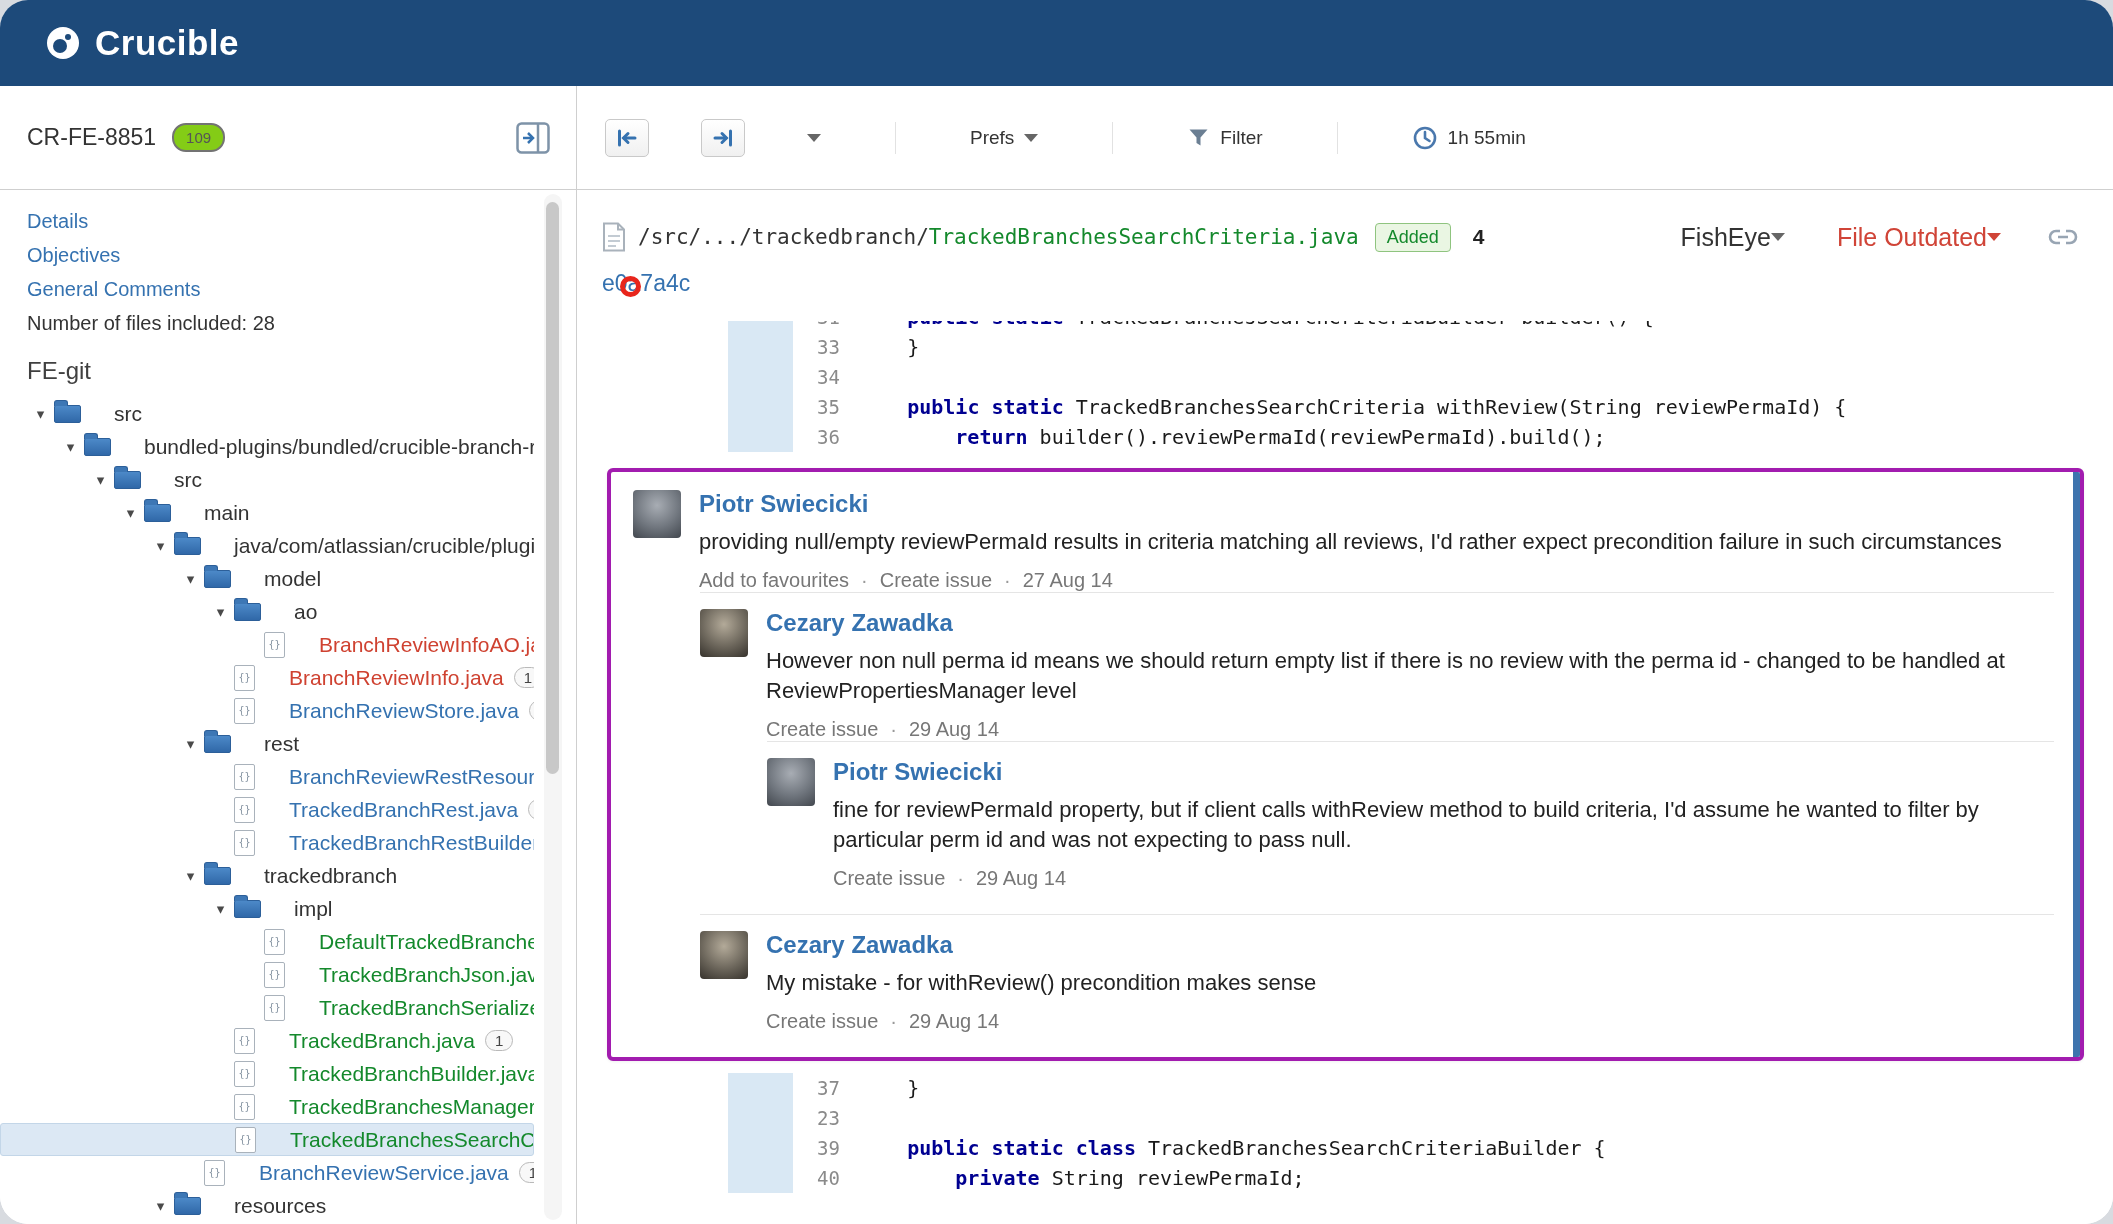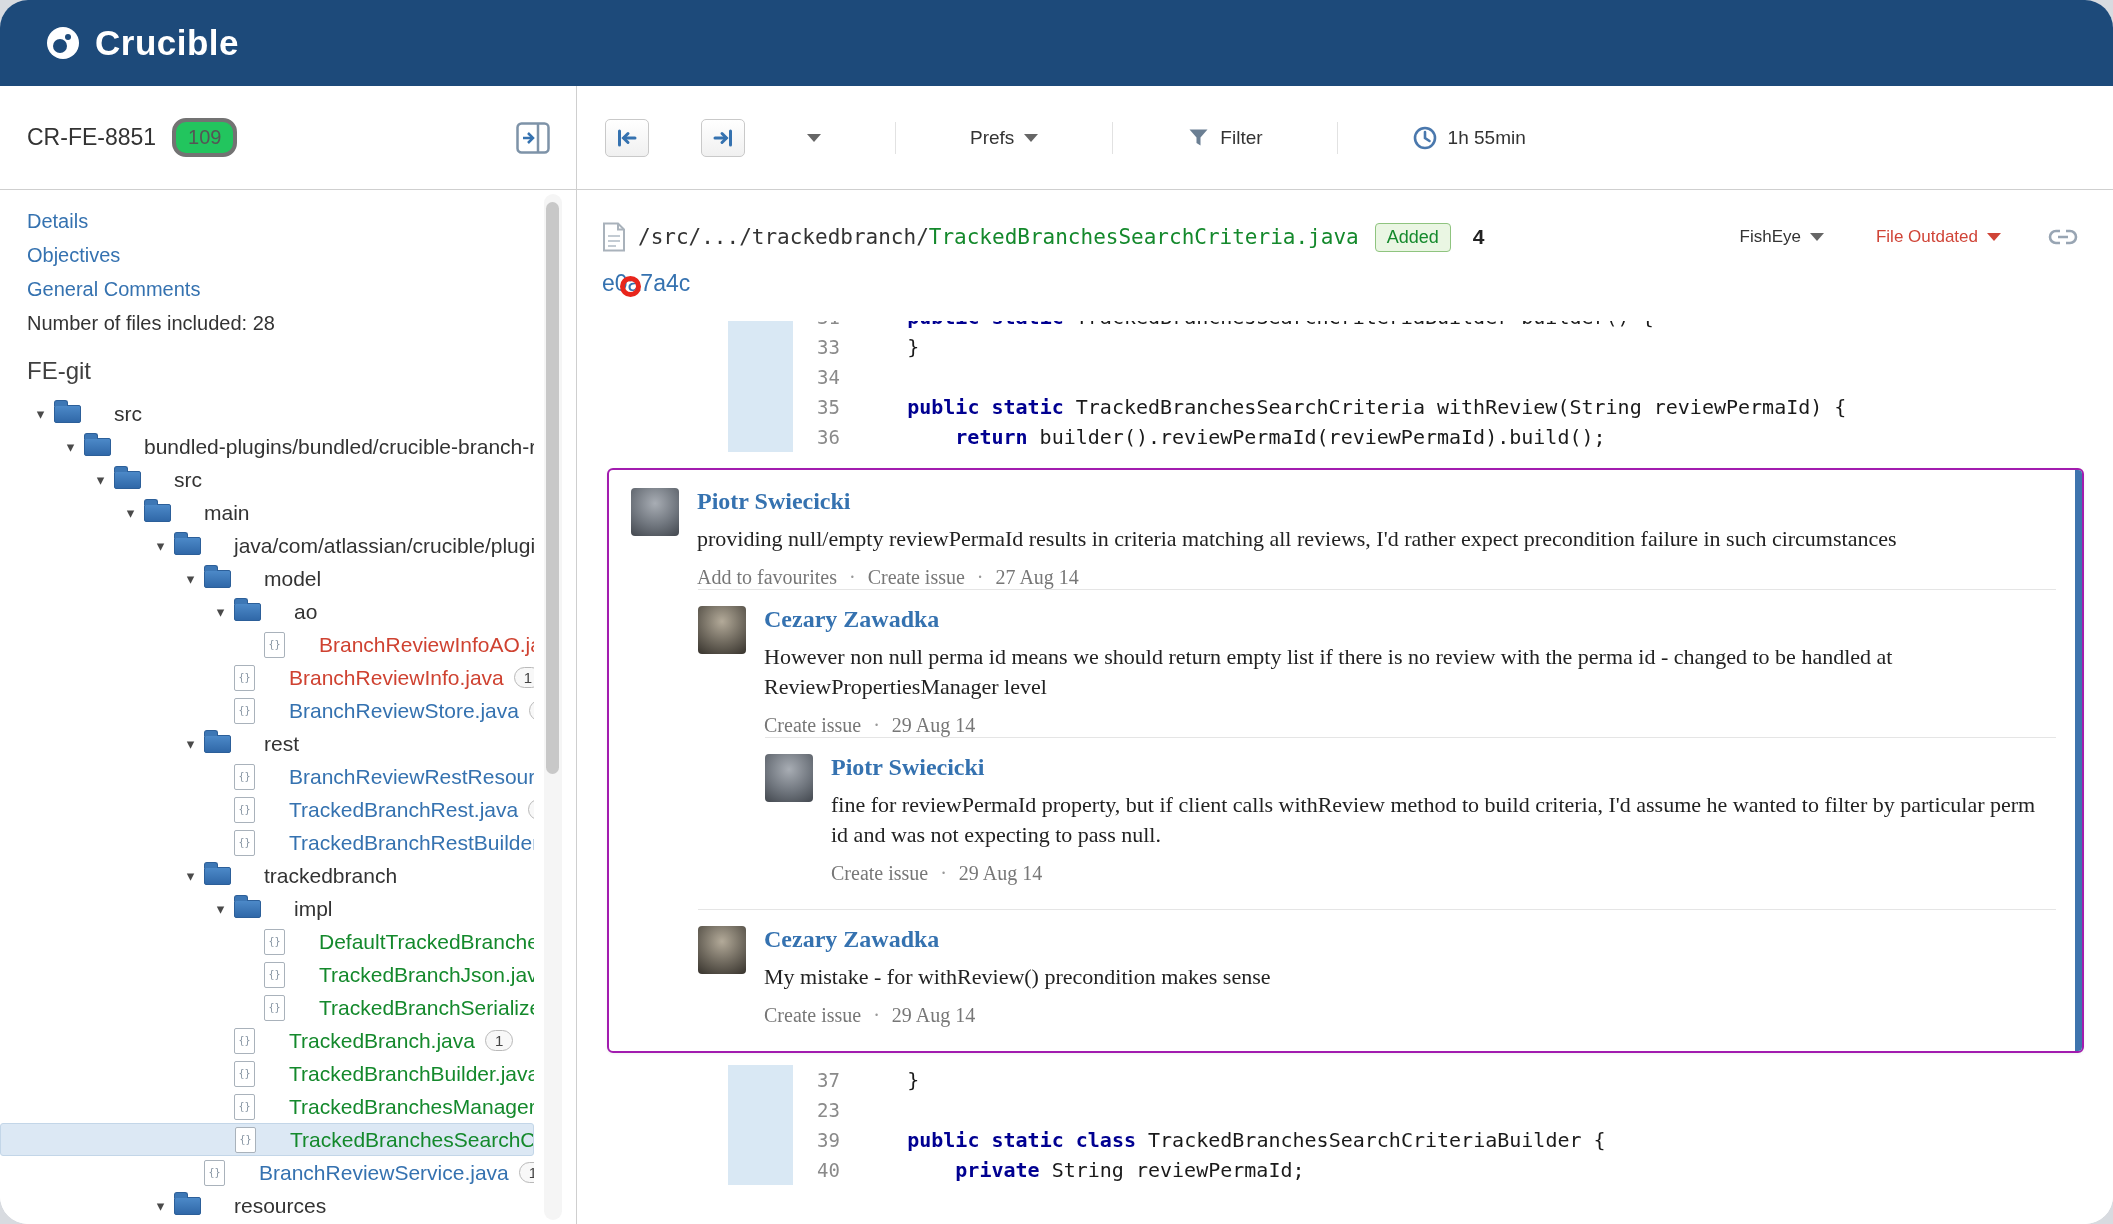--- a/index.html
+++ b/index.html
@@ -8,21 +8,21 @@
 
   
   .app-header { height:86px; background:#1d4a7a; display:flex; align-items:center; padding:0 44px; flex:none; }
   .logo { display:flex; align-items:center; gap:13px; color:#fff; cursor:pointer; }
   .logo-text { font-size:35px; font-weight:bold; letter-spacing:.5px; }
 
   
   .subheader { height:104px; display:flex; border-bottom:1px solid #cfcfcf; flex:none; }
   .sub-left { width:577px; flex:none; border-right:1px solid #cfcfcf; display:flex; align-items:center; padding:0 24px 0 27px; position:relative; }
   .review-id { font-size:23px; color:#333; }
-  .review-badge { margin-left:16px; background:#22c55e; border:4px solid #737373; color:#555; font-size:20px; padding:4px 12px; border-radius:14px; }
+  .review-badge { margin-left:16px; background:#84cc16; border:2px solid #737373; color:#555; font-size:15px; padding:4px 12px; border-radius:14px; }
   .collapse-btn { position:absolute; right:26px; background:none; border:none; cursor:pointer; padding:0; line-height:0; }
 
   .sub-right { flex:1; display:flex; align-items:center; padding-left:28px;gap:46px; }
   .navbtn { width:44px; height:38px; border:1px solid #c9c9c9; border-radius:5px; background:linear-gradient(#ffffff,#f0f0f0); display:flex; align-items:center; justify-content:center; margin-right:6px; cursor:pointer; }
   .caret { width:0; height:0; border-left:7px solid transparent; border-right:7px solid transparent; border-top:8px solid #666; display:inline-block; }
   .caret.red { border-top-color:#d04437; }
   .tb-sep { width:1px; height:32px; background:#e2e2e2; margin:0 28px; flex:none; }
   .tb-item { display:flex; align-items:center; gap:10px; font-size:19px; color:#333; cursor:pointer; }
   .dd-caret { margin-left:4px; }
 
@@ -50,38 +50,38 @@
 
   
   .content { flex:1; position:relative; overflow:hidden; background:#fff; }
   .file-header { display:flex; align-items:center; margin:26px 34px 0 25px; height:42px; }
   .fh-icon { margin-right:12px; line-height:0; }
   .fh-path { font-family:"DejaVu Sans Mono",monospace; font-size:21px; color:#333; }
   .fh-path .fname { color:#14892c; }
   .status-badge { margin-left:16px; background:#eaf6e3; border:1px solid #8fc47f; color:#14892c; font-size:18px; padding:3px 11px; border-radius:4px; }
   .fh-count { margin-left:22px; font-size:21px; font-weight:bold; color:#222; }
   .fh-spacer { flex:1; }
-  .fh-item { display:flex; align-items:center; gap:9px; font-size:17px; cursor:pointer; }
+  .fh-item { display:flex; align-items:center; font-size:25px; cursor:pointer; }
   .fisheye { color:#333; margin-right:52px; }
   .outdated { color:#d04437; margin-right:46px; }
   .link-icon { line-height:0; cursor:pointer; }
   .commit-link { display:inline-block; margin:12px 0 12px 25px; font-family:Liberation Sans, sans-serif; font-size:23px; color:#3572b0; cursor:pointer; }
   .annotation-circle { position:absolute; left:43px; top:86px; width:21px; height:21px; border:5px solid #e8251c; border-radius:50%; }
 
   
   .code-block { margin:12px 13px 0 12px; overflow:hidden; }
   .code-row { display:flex; align-items:stretch; height:30px; }
   .cg1 { width:139px; flex:none; }
   .cg2 { width:65px; flex:none; background:#d9e8f4; }
   .cnum { width:57px; flex:none; text-align:right; padding-right:10px; font-family:"DejaVu Sans Mono",monospace; font-size:19px; color:#8a8a8a; line-height:30px; cursor:pointer; }
   .ccode { padding-left:9px; font-family:"DejaVu Sans Mono",monospace; font-size:20px; color:#1a1a1a; line-height:30px; white-space:pre; }
   .kw { color:#000091; font-weight:bold; }
 
   
-  .thread { position:relative; margin:16px 0 0 30px; width:1477px; border:2px solid #a21caf; border-radius:6px; background:#fff; box-shadow:0 1px 3px rgba(0,0,0,.06); overflow:hidden;font-family:Liberation Serif, serif; }
+  .thread { position:relative; margin:16px 0 0 30px; width:1477px; border:4px solid #a21caf; border-radius:6px; background:#fff; box-shadow:0 1px 3px rgba(0,0,0,.06); overflow:hidden; }
   .thread::after { content:""; position:absolute; top:0; bottom:0; right:0; width:7px; background:#3e74ae; }
   .comment { padding:18px 26px 12px 22px; }
   .c-head { display:flex; gap:18px; }
   .av { width:48px; height:48px; border-radius:4px; flex:none; }
   .av-ps { background:radial-gradient(circle at 50% 32%, #a8adb4 0%, #70767e 55%, #42474e 100%); }
   .av-cz { background:radial-gradient(circle at 50% 32%, #b3aa99 0%, #6d675c 55%, #36322c 100%); }
   .c-main { flex:1; min-width:0; }
   .c-name { color:#3572b0; font-size:24px; font-weight:bold; margin-bottom:9px; cursor:pointer; }
   .c-body p { margin:0 0 4px 0; font-size:22px; color:#222; line-height:30px; }
   .c-footer { margin-top:12px; font-size:20px; color:#777; display:flex; gap:12px; align-items:center; }

